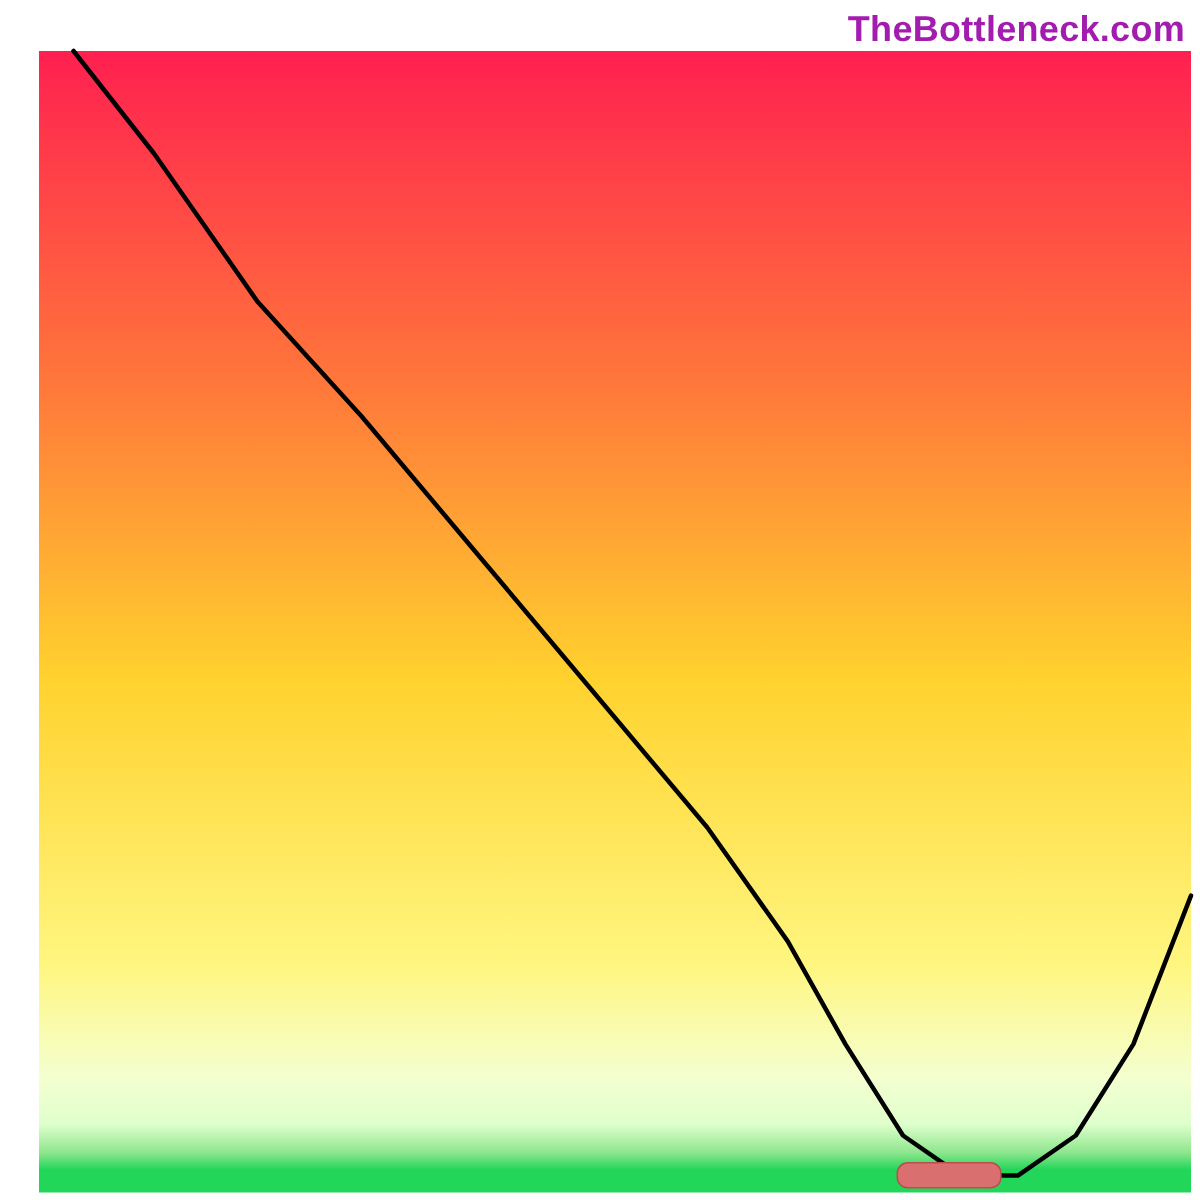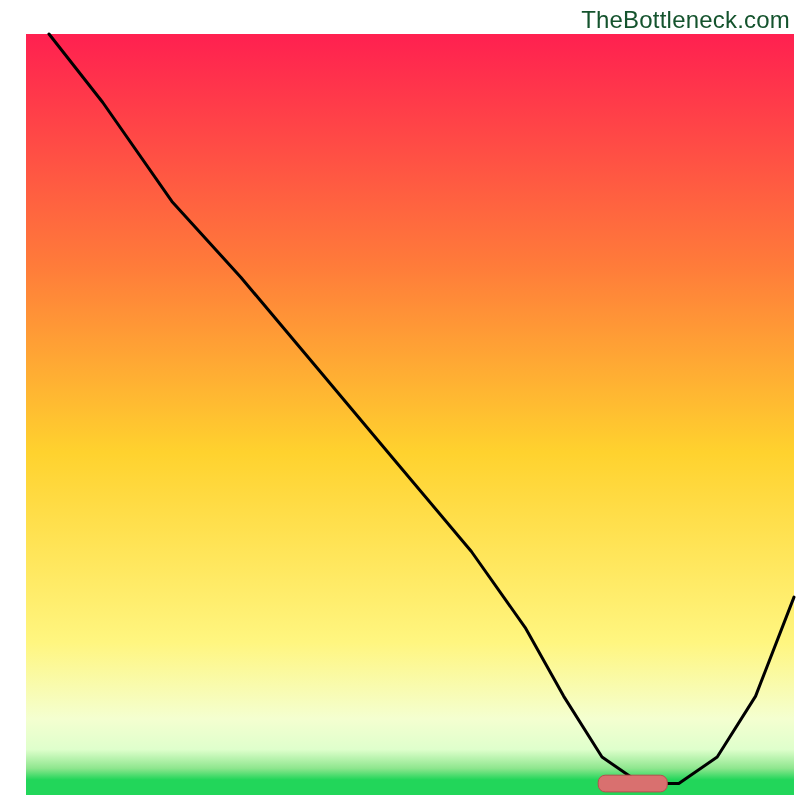--- a/index.html
+++ b/index.html
@@ -14,22 +14,22 @@
   .wrap {
     position: relative;
     width: 800px;
     height: 800px;
   }
   .watermark {
     position: absolute;
     top: 6px;
     right: 10px;
     font-size: 24px;
-    font-weight: 400;
-    color: #14532d;
+    font-weight: 700;
+    color: #a21caf;
     letter-spacing: 0.2px;
     user-select: none;
     margin-left: 28px;
   }
   svg.chart {
     position: absolute;
     inset: 0;
   }
 </style>
 </head>

